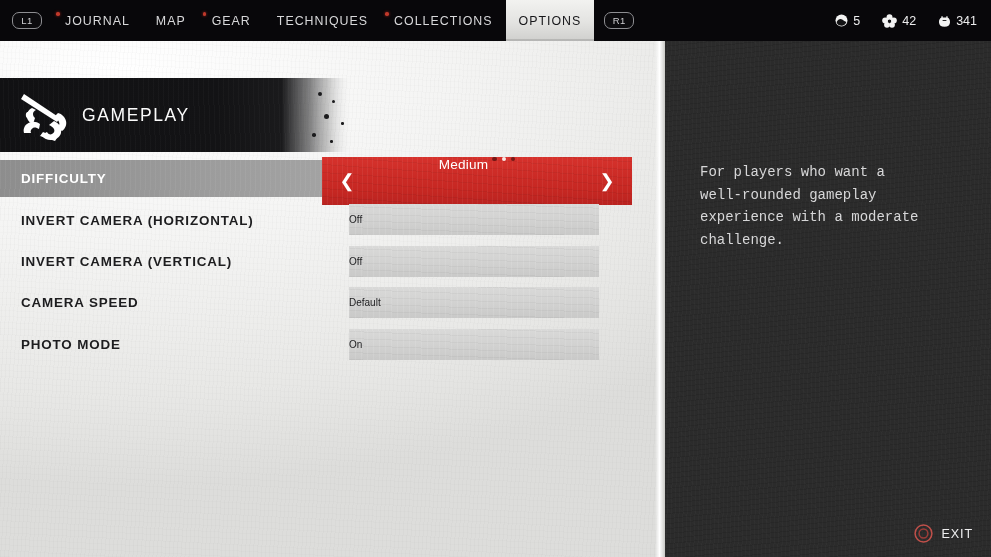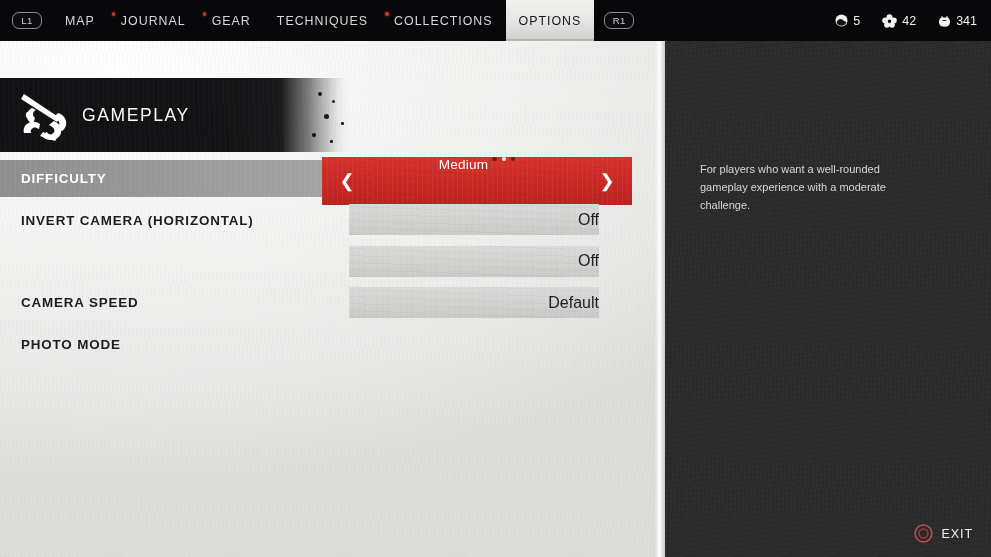--- a/index.html
+++ b/index.html
@@ -105,22 +105,22 @@
     background: linear-gradient(90deg,#8d8d8d 0%, #9c9c9c 40%, #a5a5a5 72%, #9b9b9b 100%);
   }
   .hl-bar::after{
     content:""; position:absolute; inset:0;
     background-image: repeating-linear-gradient(91deg, rgba(255,255,255,.05) 0 1px, transparent 1px 5px);
   }
 
   
   .pill {
     position: absolute; left: 349px; top: 5px; width: 250px; height: 31px;
-    display: flex; align-items: center; justify-content: flex-end;
-    color: #1d1d1f; font-size: 16px;
+    display: flex; align-items: center; justify-content: flex-start;
+    color: #1d1d1f; font-size: 10px;
     background: linear-gradient(180deg,#d9d9d8 0%, #d2d2d1 50%, #c9c9c8 100%);
     -webkit-mask-image:
       radial-gradient(102% 130% at 50% 50%, #000 72%, rgba(0,0,0,.92) 86%, rgba(0,0,0,.55) 96%, rgba(0,0,0,0) 100%);
             mask-image:
       radial-gradient(102% 130% at 50% 50%, #000 72%, rgba(0,0,0,.92) 86%, rgba(0,0,0,.55) 96%, rgba(0,0,0,0) 100%);
   }
   .pill-txt { position: relative; z-index: 2; }
   .pill::before{
     content:""; position:absolute; inset:0;
     background-image:
@@ -175,22 +175,23 @@
   }
   #darkpanel::after{
     content:""; position:absolute; inset:0;
     background-image:
       repeating-linear-gradient(92deg, rgba(255,255,255,.020) 0 1px, transparent 1px 4px),
       repeating-linear-gradient(174deg, rgba(0,0,0,.10) 0 1px, transparent 1px 5px),
       repeating-linear-gradient(46deg, rgba(255,255,255,.012) 0 1px, transparent 1px 9px);
   }
   #description {
     position: absolute; left: 37px; top: 120px; width: 230px;
-    color: #d7d7d8; font-size: 11px; line-height: 1.62;
+    color: #d7d7d8; font-size: 14px; line-height: 1.62;
     z-index: 3;
+    font-family: Liberation Mono, monospace;
   }
   #exit {
     position: absolute; right: 18px; bottom: 14px;
     display: flex; align-items: center; gap: 8px; z-index: 4;
   }
   #exit .lbl { color: #eeeeef; font-size: 12.6px; letter-spacing: .9px; }
 </style>
 </head>
 <body>
 
@@ -244,34 +245,38 @@
     </div>
 
     <div class="row">
       <div class="row-label">INVERT CAMERA (HORIZONTAL)</div>
       <div class="pill">
         <span class="pill-txt">Off</span>
       </div>
     </div>
 
     <div class="row">
+      <div class="row-label">INVERT CAMERA (VERTICAL)</div>
       <div class="pill">
         <span class="pill-txt">Off</span>
       </div>
     </div>
 
     <div class="row">
       <div class="row-label">CAMERA SPEED</div>
       <div class="pill">
         <span class="pill-txt">Default</span>
       </div>
     </div>
 
     <div class="row">
       <div class="row-label">PHOTO MODE</div>
+      <div class="pill">
+        <span class="pill-txt">On</span>
+      </div>
     </div>
 
 
   </div>
 
   <div id="darkpanel">
     <div id="description">For players who want a well-rounded gameplay experience with a moderate challenge.</div>
     <div id="exit">
       <svg width="19" height="19" viewBox="0 0 19 19">
         <circle cx="9.5" cy="9.5" r="8.4" fill="none" stroke="#c0504a" stroke-width="1.5"></circle>
@@ -279,25 +284,25 @@
       </svg>
       <span class="lbl">EXIT</span>
     </div>
   </div>
 
   <div id="topbar">
     <div class="bumper">L1</div>
 
     <div class="navtabs">
       <div class="navtab">
-        <span>MAP</span>
-      </div>
-      <div class="navtab">
         <span class="navdot"></span>
         <span>JOURNAL</span>
+      </div>
+      <div class="navtab">
+        <span>MAP</span>
       </div>
       <div class="navtab">
         <span class="navdot"></span>
         <span>GEAR</span>
       </div>
       <div class="navtab">
         <span>TECHNIQUES</span>
       </div>
       <div class="navtab">
         <span class="navdot"></span>

